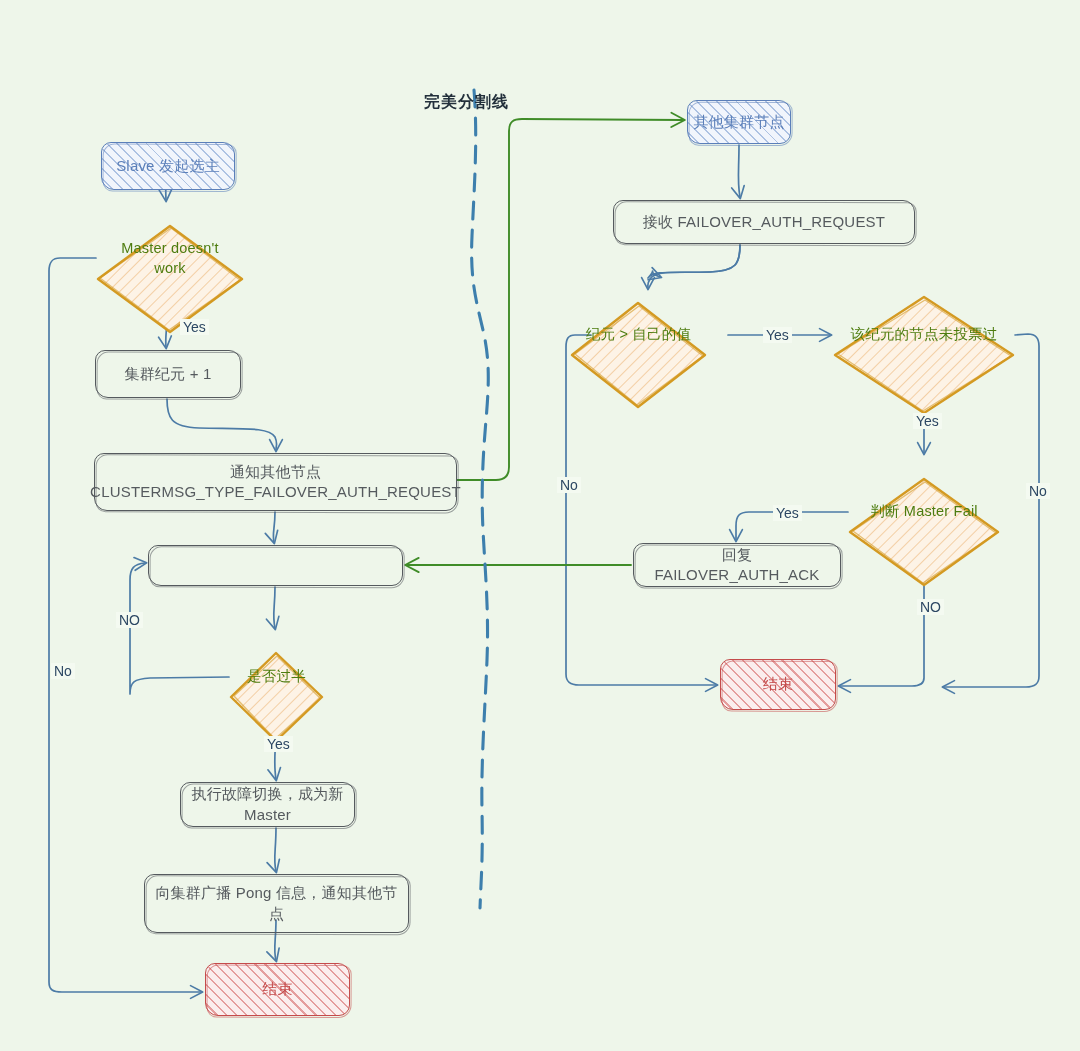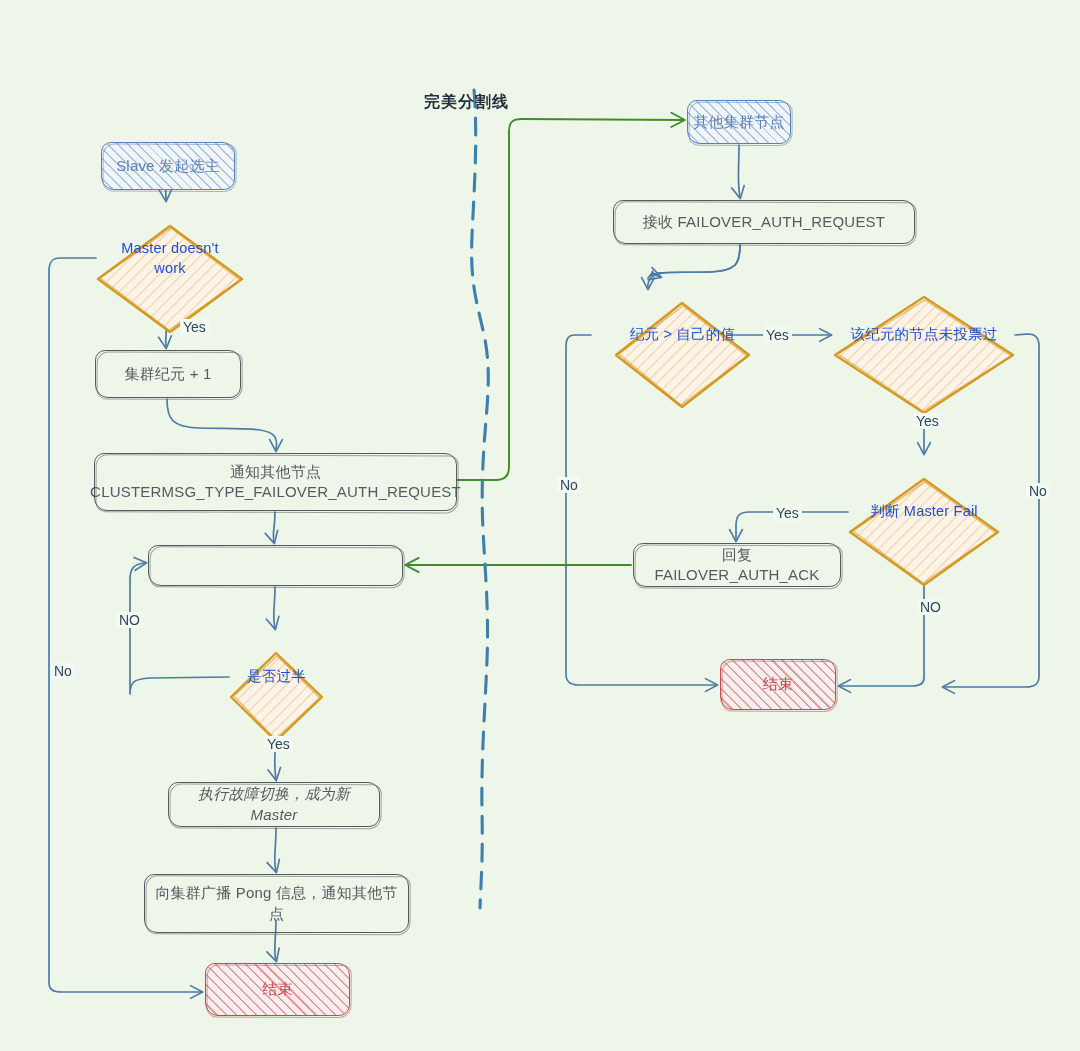--- a/index.html
+++ b/index.html
@@ -88,21 +88,21 @@
   .n-end .hatch {
     background:
       repeating-linear-gradient(45deg,
         rgba(214,104,104,.6) 0px, rgba(214,104,104,.6) 1.5px,
         rgba(255,255,255,0) 1.5px, rgba(255,255,255,0) 7px);
     background-color: #fbeeee;
   }
 
   
   .diamond {
-    color: #1d4ed8;
+    color: #4d7c0f;
   }
   .diamond .dshape {
     position: absolute;
     left: 0; top: 0; right: 0; bottom: 0;
     z-index: 1;
   }
   .diamond .dshape svg { width: 100%; height: 100%; display: block; }
   .diamond .lbl {
     z-index: 3;
     max-width: 82%;
@@ -247,21 +247,21 @@
             <line x1="0" y1="0" x2="0" y2="8" stroke="#f0c48f" stroke-width="1.5"></line>
           </pattern>
         </defs>
         <path d="M47 2 L93 46 L47 90 L2 46 Z" fill="url(#hatch-orange-2)" stroke="#d49a22" stroke-width="2.4" stroke-linejoin="round"></path>
         <path d="M48 5 L91 47 L46 88 L5 45 Z" fill="none" stroke="#d49a22" stroke-width="1.4" opacity=".6" stroke-linejoin="round"></path>
       </svg>
     </div>
     <span class="lbl">是否过半</span>
   </div>
 
-  <div class="node rect n-process" style="left:168px; top:782px; width:212px; height:45px;font-style:italic;">
+  <div class="node rect n-process" style="left:180px; top:782px; width:175px; height:45px;">
     <div class="hull"></div>
     <span class="lbl">执行故障切换，成为新 Master</span>
   </div>
 
   <div class="node rect n-process" style="left:144px; top:874px; width:265px; height:59px;justify-content:flex-end;">
     <div class="hull"></div>
     <span class="lbl">向集群广播 Pong 信息，通知其他节点</span>
   </div>
 
   <div class="node rect n-end" style="left:205px; top:963px; width:145px; height:53px;">
@@ -274,21 +274,21 @@
     <div class="hatch"></div>
     <div class="hull"></div>
     <span class="lbl">其他集群节点</span>
   </div>
 
   <div class="node rect n-process" style="left:613px; top:200px; width:302px; height:44px;">
     <div class="hull"></div>
     <span class="lbl">接收 FAILOVER_AUTH_REQUEST</span>
   </div>
 
-  <div class="node diamond" style="left:614px; top:281px; width:137px; height:108px;text-align:right;">
+  <div class="node diamond" style="left:570px; top:281px; width:137px; height:108px;text-align:right;">
     <div class="dshape">
       <svg viewBox="0 0 137 108" preserveAspectRatio="none">
         <defs>
           <pattern id="hatch-orange-3" width="8" height="8" patternTransform="rotate(45)" patternUnits="userSpaceOnUse">
             <rect width="8" height="8" fill="#fdf3e6"></rect>
             <line x1="0" y1="0" x2="0" y2="8" stroke="#f0c48f" stroke-width="1.5"></line>
           </pattern>
         </defs>
         <path d="M68 2 L135 54 L68 106 L2 54 Z" fill="url(#hatch-orange-3)" stroke="#d49a22" stroke-width="2.4" stroke-linejoin="round"></path>
         <path d="M69 5 L133 55 L67 104 L5 53 Z" fill="none" stroke="#d49a22" stroke-width="1.4" opacity=".6" stroke-linejoin="round"></path>

